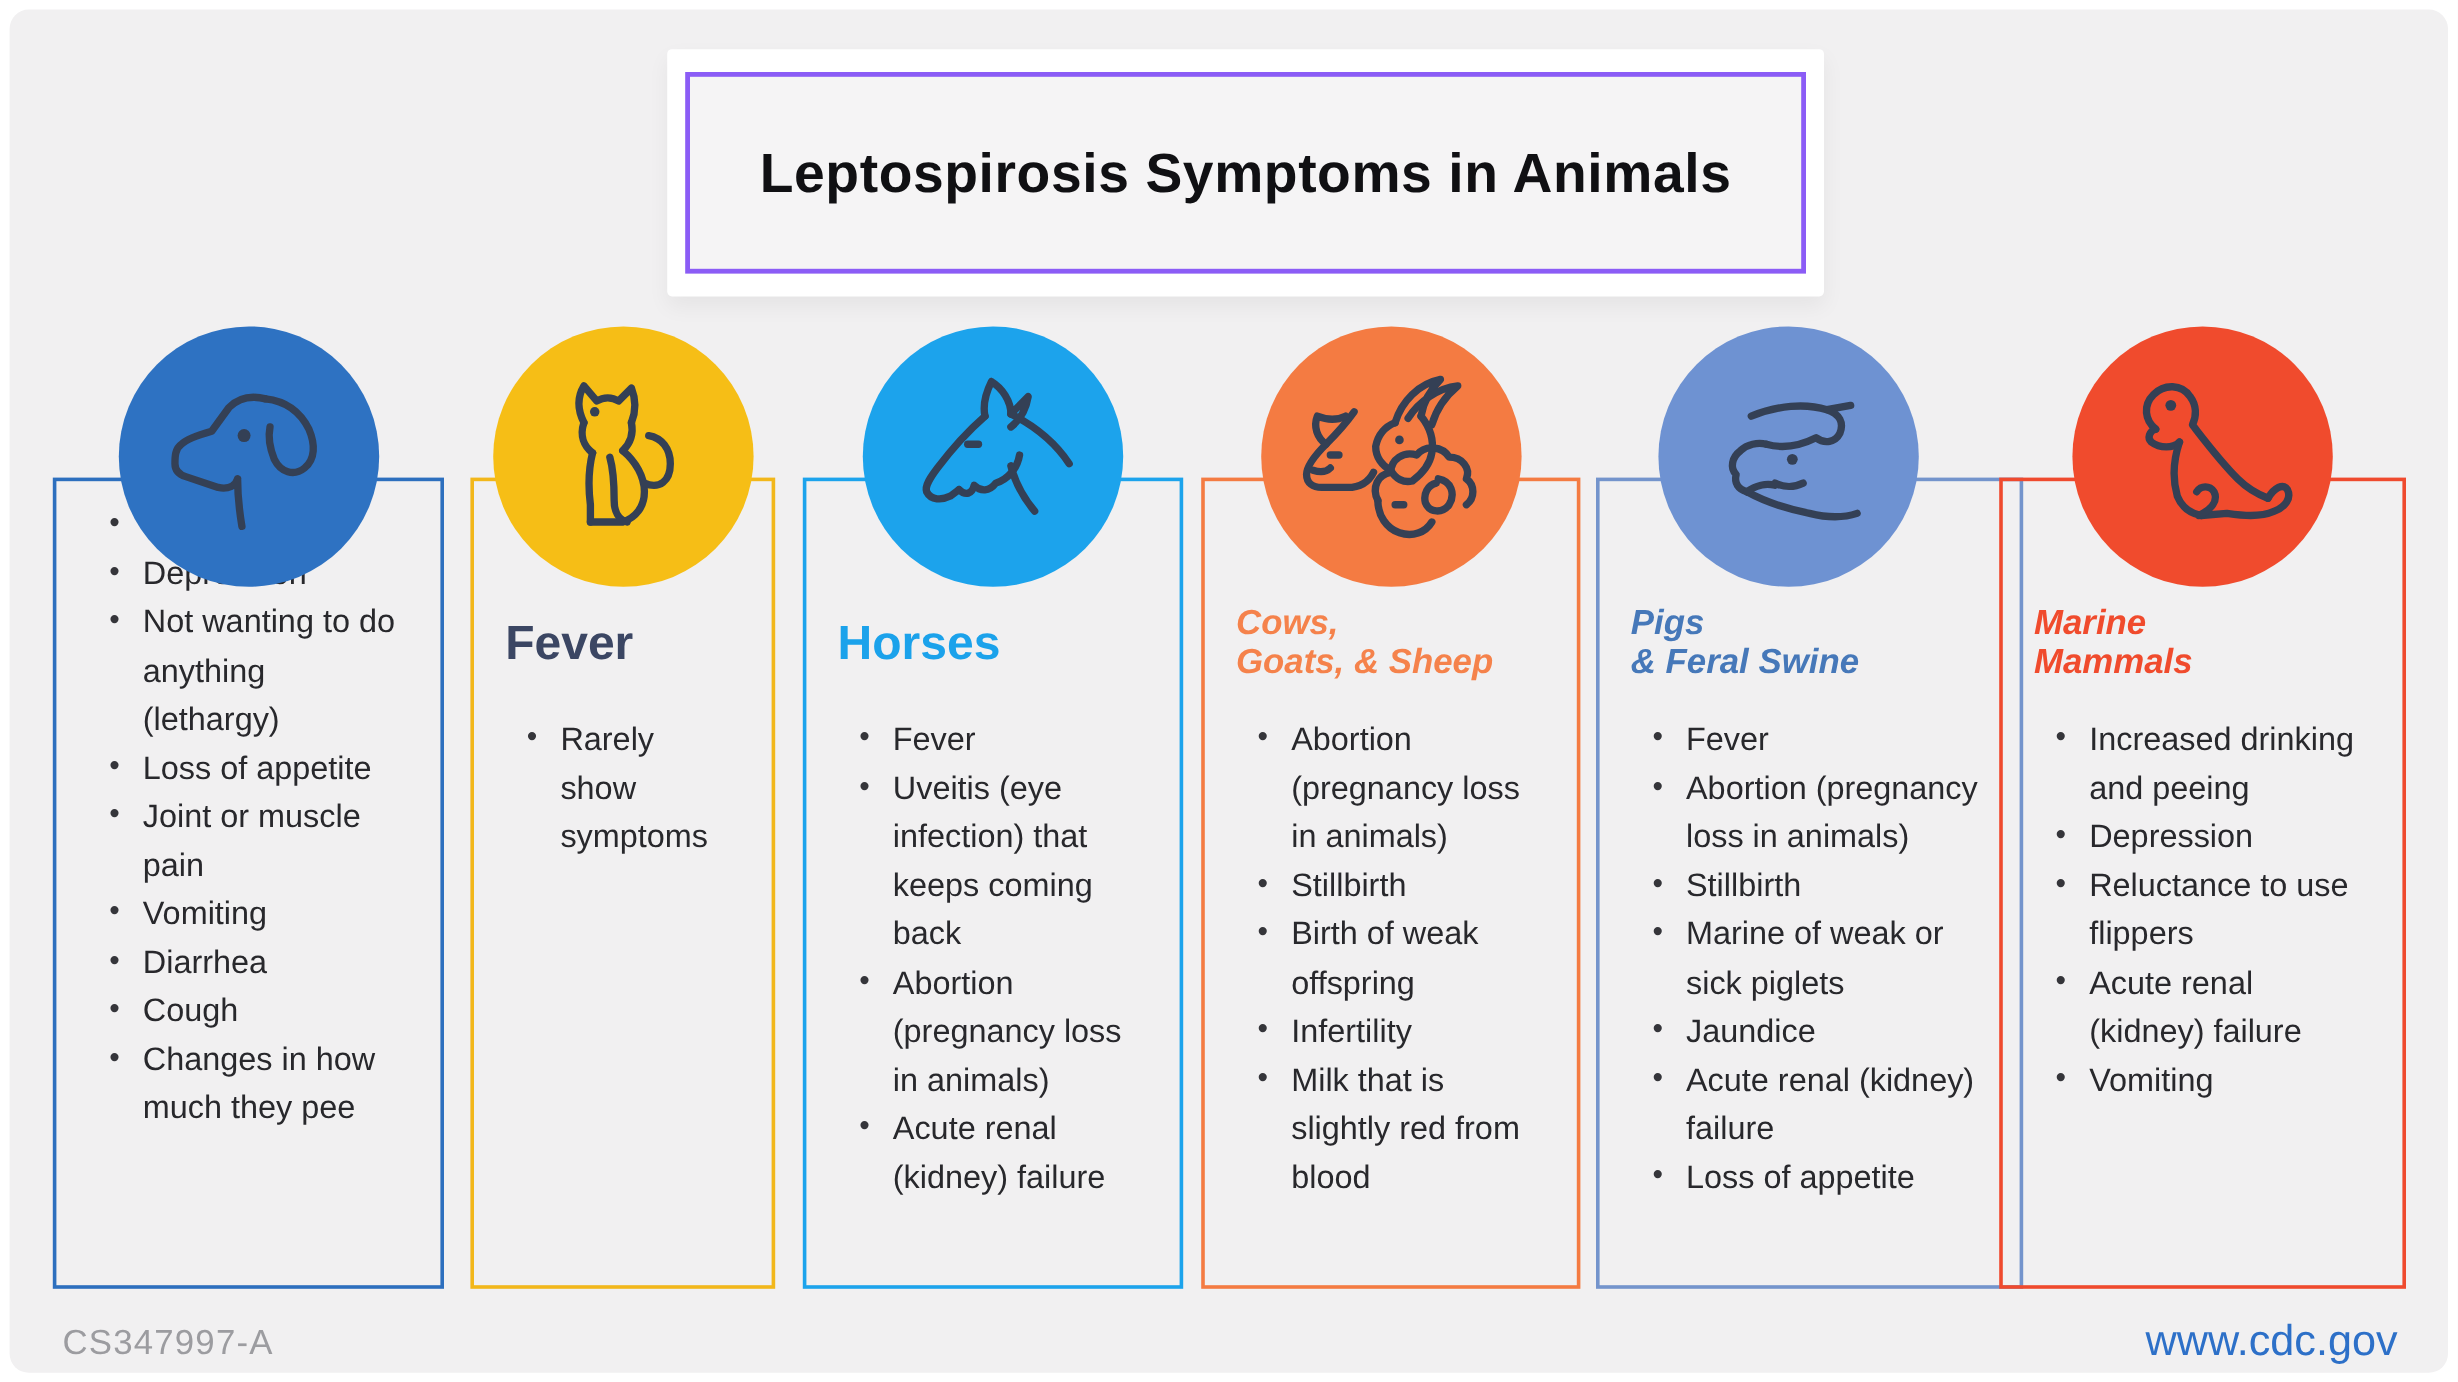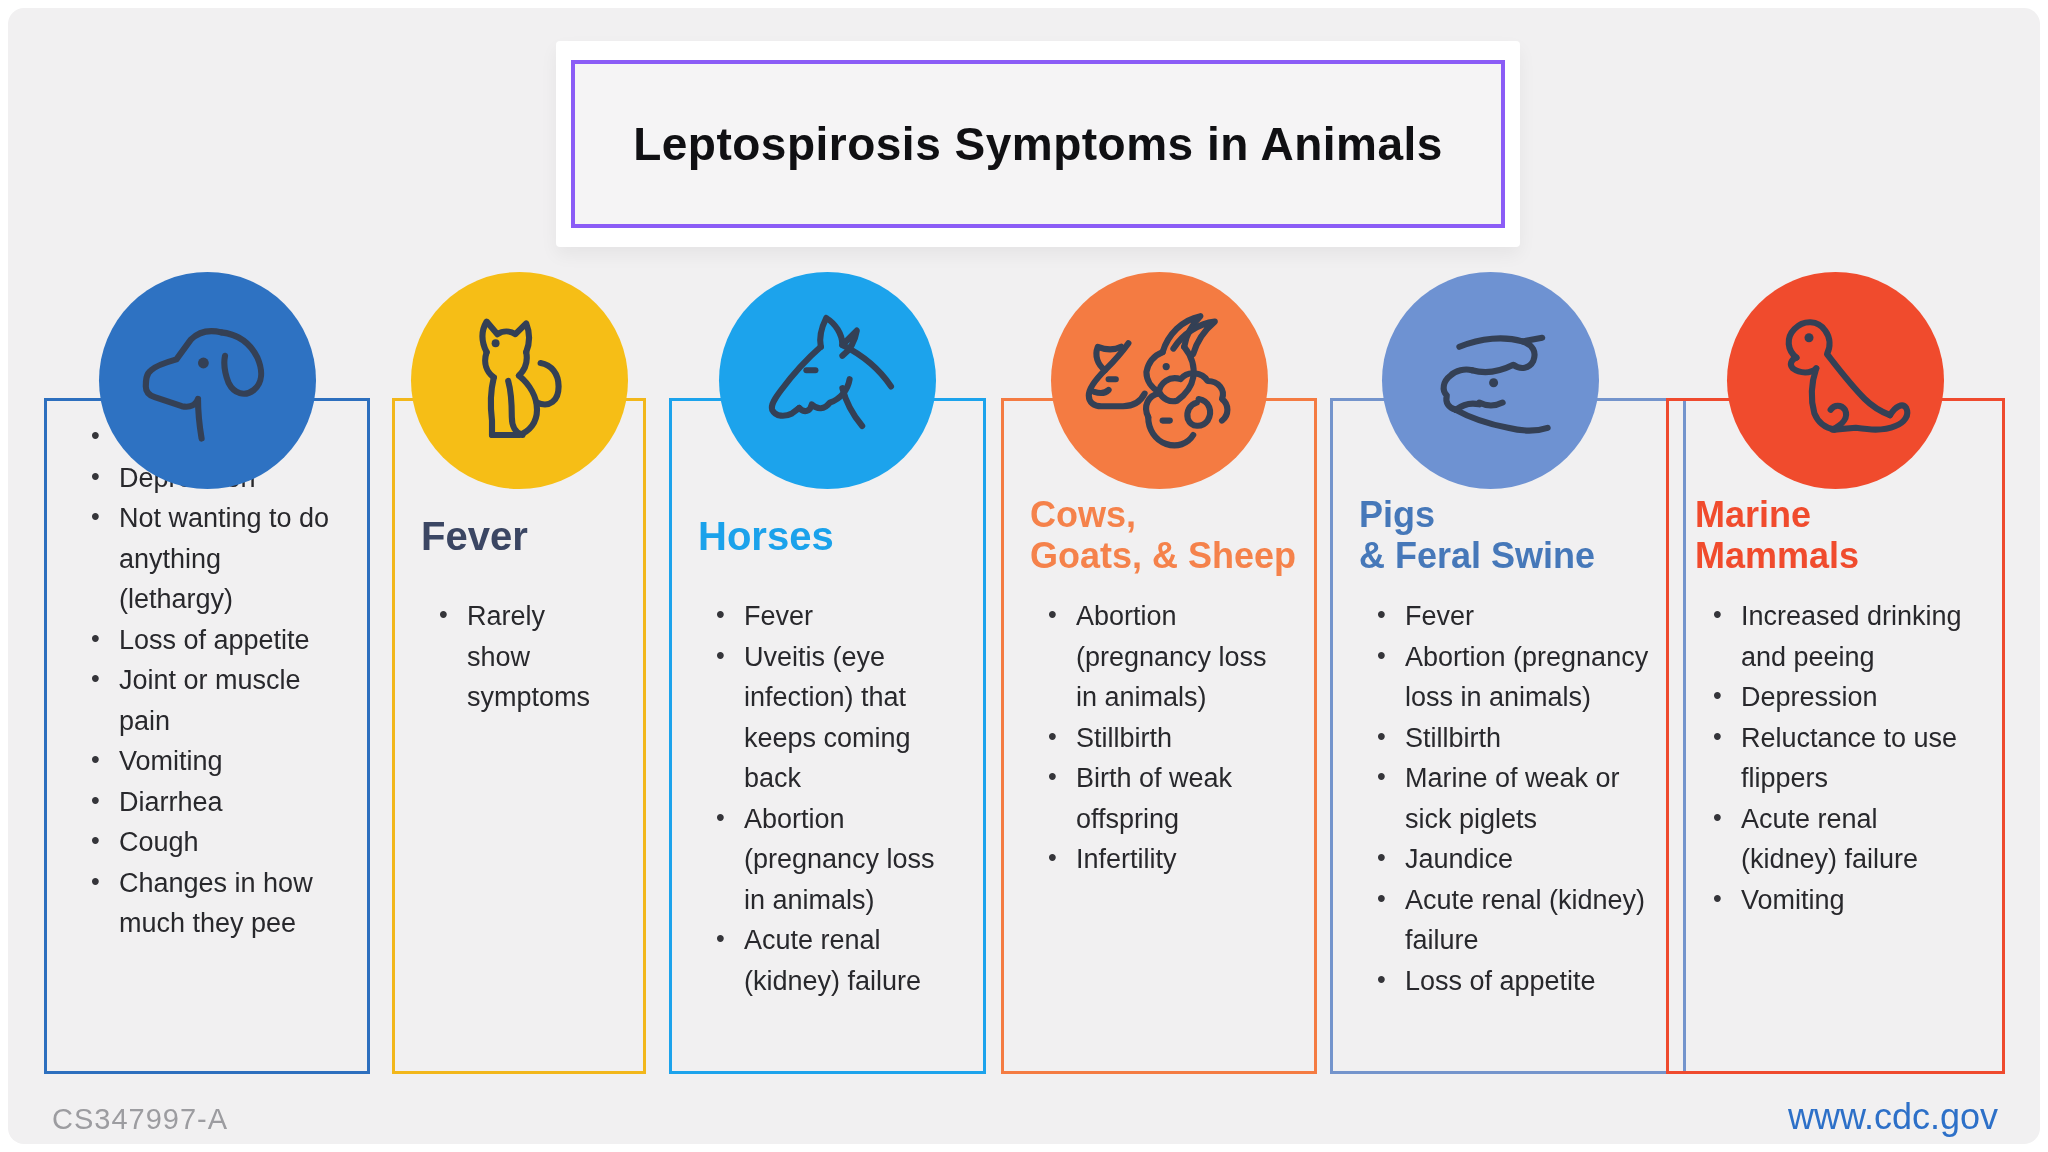--- a/index.html
+++ b/index.html
@@ -37,21 +37,21 @@
   .icon-stroke{
     fill:none;stroke:#344055;stroke-width:3.4;
     stroke-linecap:round;stroke-linejoin:round;
   }
   .icon-fill{fill:#344055;stroke:none;}
   .col-heading{
     height:88px;margin-top:91px;display:flex;flex-direction:column;
     justify-content:center;font-weight:bold;
   }
   .col-heading.single{font-size:40px;line-height:1.1;}
-  .col-heading.multi{font-size:36px;line-height:1.13;}
+  .col-heading.multi{font-size:29px;line-height:1.13;font-style:italic;}
   ul.symptoms{
     margin:16px;padding:0;list-style:none;
   }
   ul.symptoms li{
     position:relative;font-size:27px;line-height:1.5;color:#28282c;
     padding-left:30px;
   }
   ul.symptoms li::before{
     content:"•";position:absolute;left:2px;top:0;
     font-size:25px;color:#35353a;
@@ -111,20 +111,21 @@
       <div class="col-box" style="left: 993px; width: 316px; border-color: rgb(244, 123, 66);">
         <div class="col-heading multi" style="color: rgb(245, 130, 75);">
           <div>Cows,</div>
           <div>Goats, &amp; Sheep</div>
         </div>
         <ul class="symptoms">
           <li>Abortion (pregnancy loss in animals)</li>
           <li>Stillbirth</li>
           <li>Birth of weak offspring</li>
           <li>Infertility</li>
+          <li>Milk that is slightly red from blood</li>
         </ul>
       </div>
       <div class="col-box" style="left: 1322px; width: 356px; border-color: rgb(116, 148, 204);">
         <div class="col-heading multi" style="color: rgb(70, 120, 185);">
           <div>Pigs</div>
           <div>&amp; Feral Swine</div>
         </div>
         <ul class="symptoms">
           <li>Fever</li>
           <li>Abortion (pregnancy loss in animals)</li>

